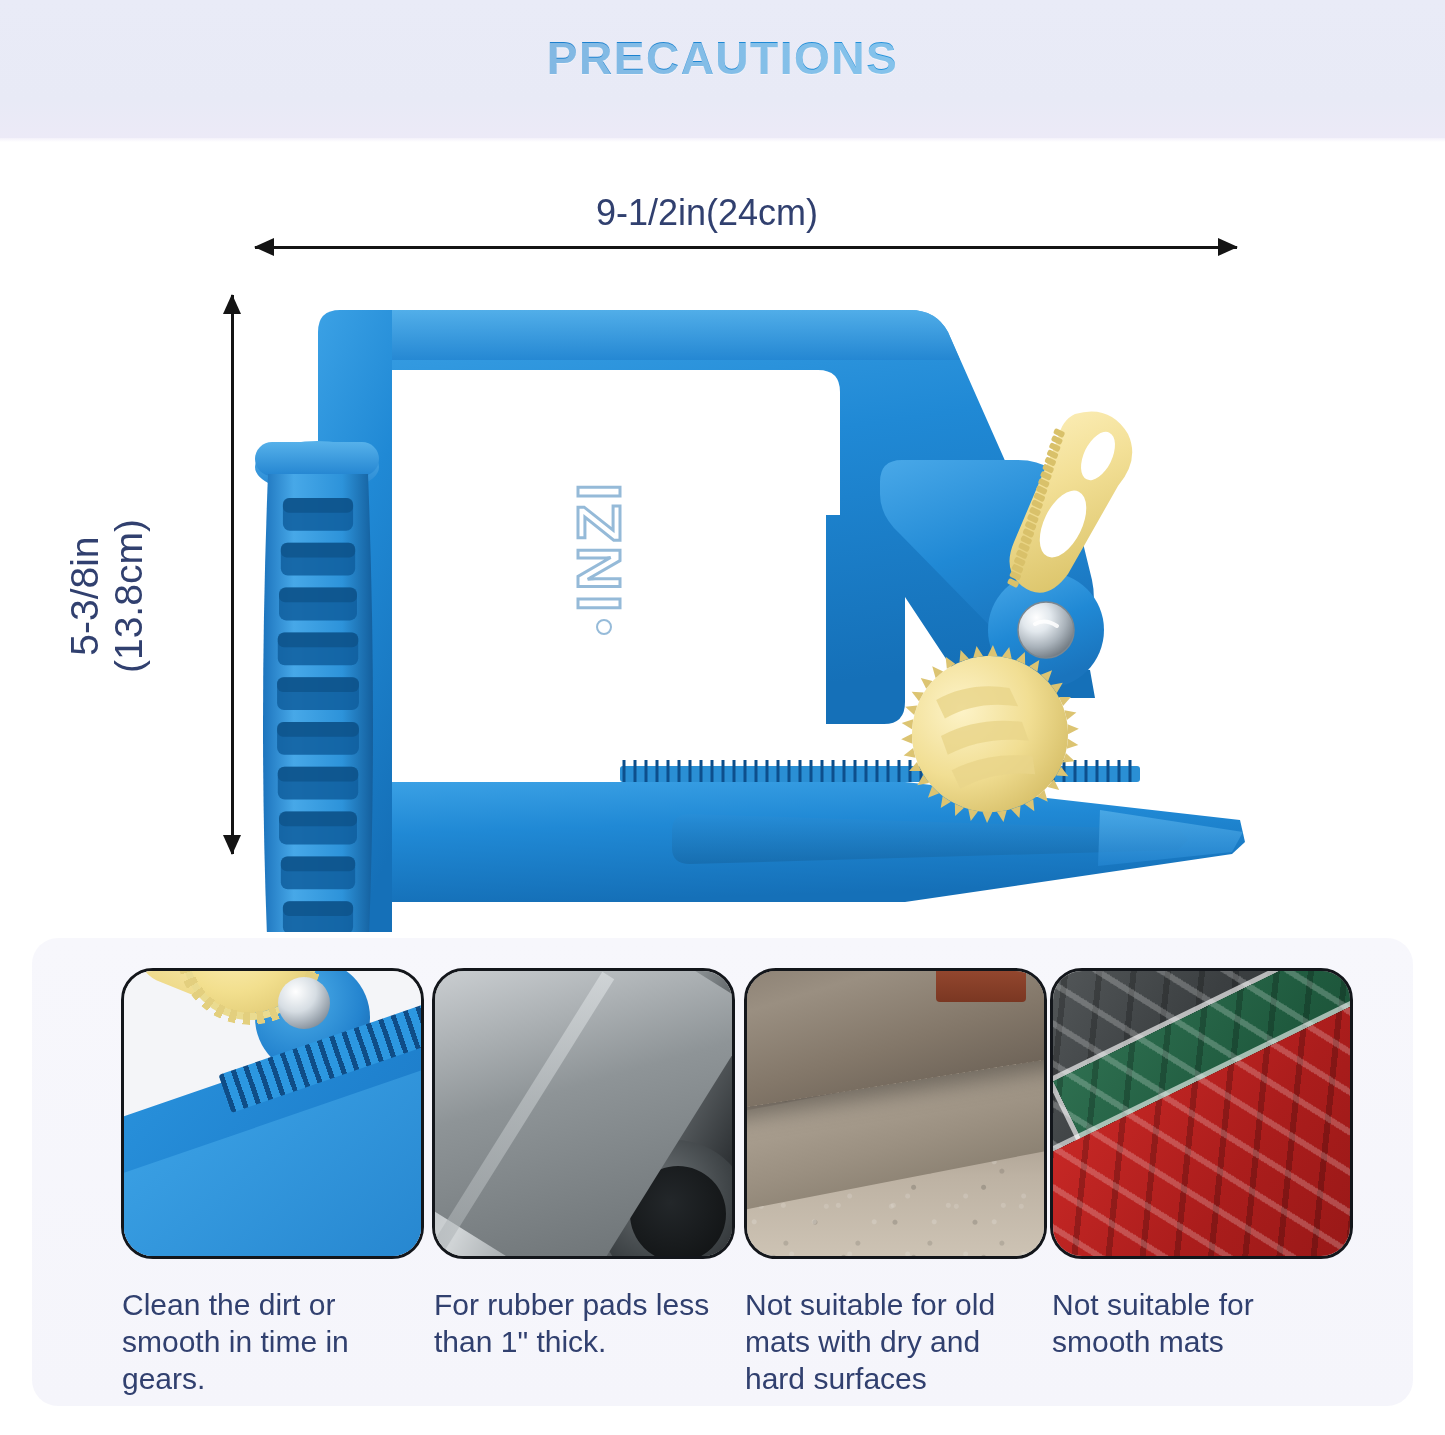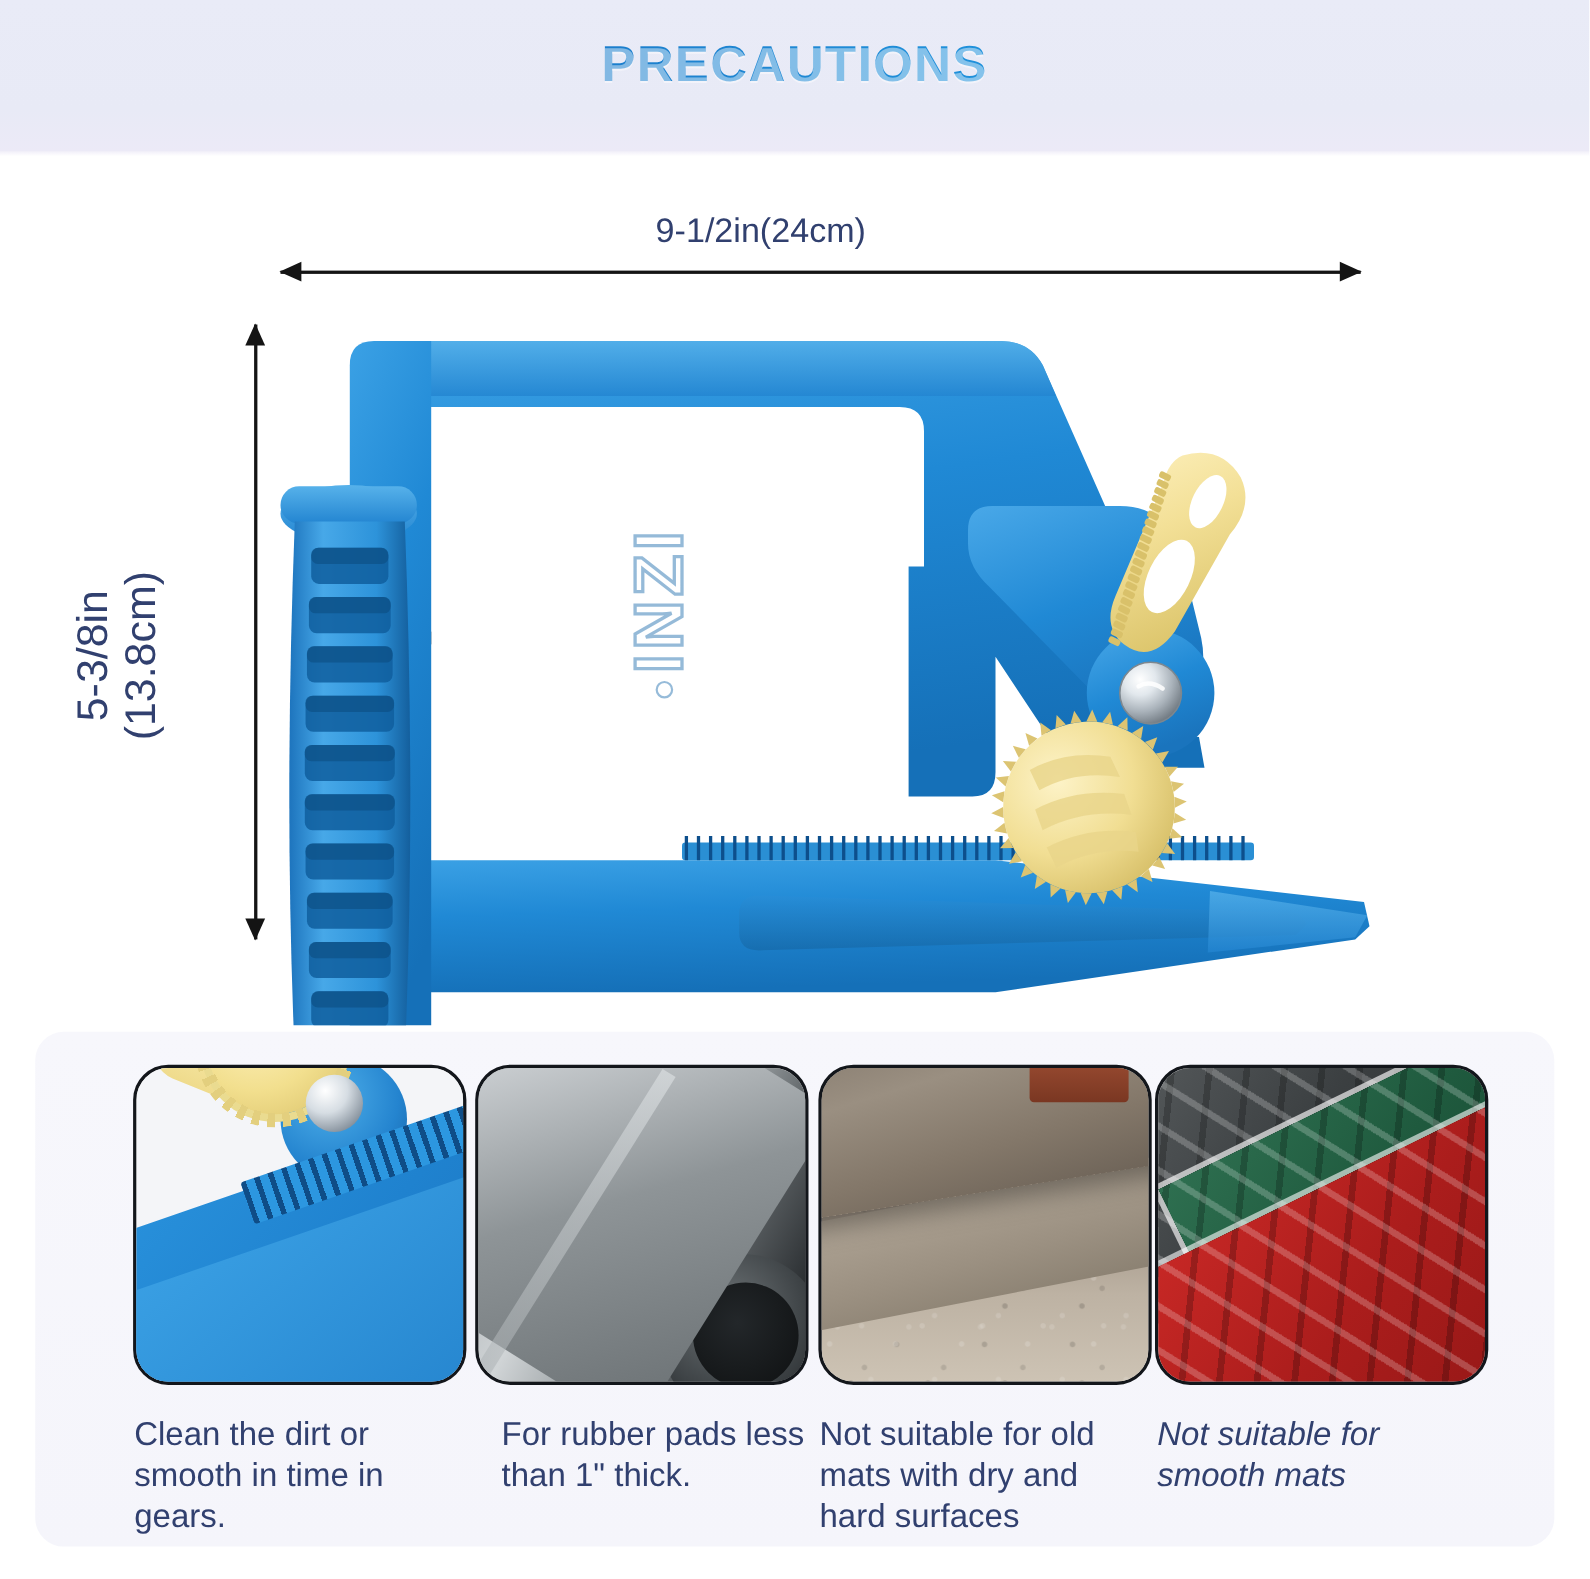--- a/index.html
+++ b/index.html
@@ -36,21 +36,21 @@
     background:#ffffff;
   }
 
   .dimtext{
     position:absolute;color:#31406f;font-weight:500;
     font-family:"Liberation Sans","DejaVu Sans",sans-serif;
     white-space:nowrap;
   }
 
   
-  #dim-w-label{left:596px;top:50px;font-size:31px;}
+  #dim-w-label{left:596px;top:50px;font-size:36px;}
   #dim-w-line{
     position:absolute;left:255px;top:104px;width:982px;height:3px;background:#141414;
   }
   #dim-w-line::before,#dim-w-line::after{
     content:"";position:absolute;top:-8px;width:0;height:0;
     border-top:9px solid transparent;border-bottom:9px solid transparent;
   }
   #dim-w-line::before{left:-1px;border-right:20px solid #141414;}
   #dim-w-line::after{right:-1px;border-left:20px solid #141414;}
 
@@ -104,23 +104,23 @@
   #thumb1{left:400px;}
   #thumb2{left:712px;}
   #thumb3{left:1018px;}
 
   .cap{
     position:absolute;top:348px;width:290px;
     color:#31406f;font-size:30px;line-height:1.24;
     font-family:"Liberation Sans","DejaVu Sans",sans-serif;
   }
   #cap0{left:90px;}
-  #cap1{left:402px;margin-left:22px;}
+  #cap1{left:402px;}
   #cap2{left:713px;}
-  #cap3{left:1020px;font-style:italic;}
+  #cap3{left:1020px;}
 
   
   .t1-bg{position:absolute;inset:0;background:#f4f5f8;}
   .t1-blue{
     position:absolute;left:-20%;top:34%;width:150%;height:100%;
     background:linear-gradient(150deg,#2a93dd 0%,#1f82cf 45%,#1a6fba 100%);
     transform:rotate(-19deg);border-radius:18px;
   }
   .t1-blue2{
     position:absolute;left:-10%;top:52%;width:140%;height:90%;

